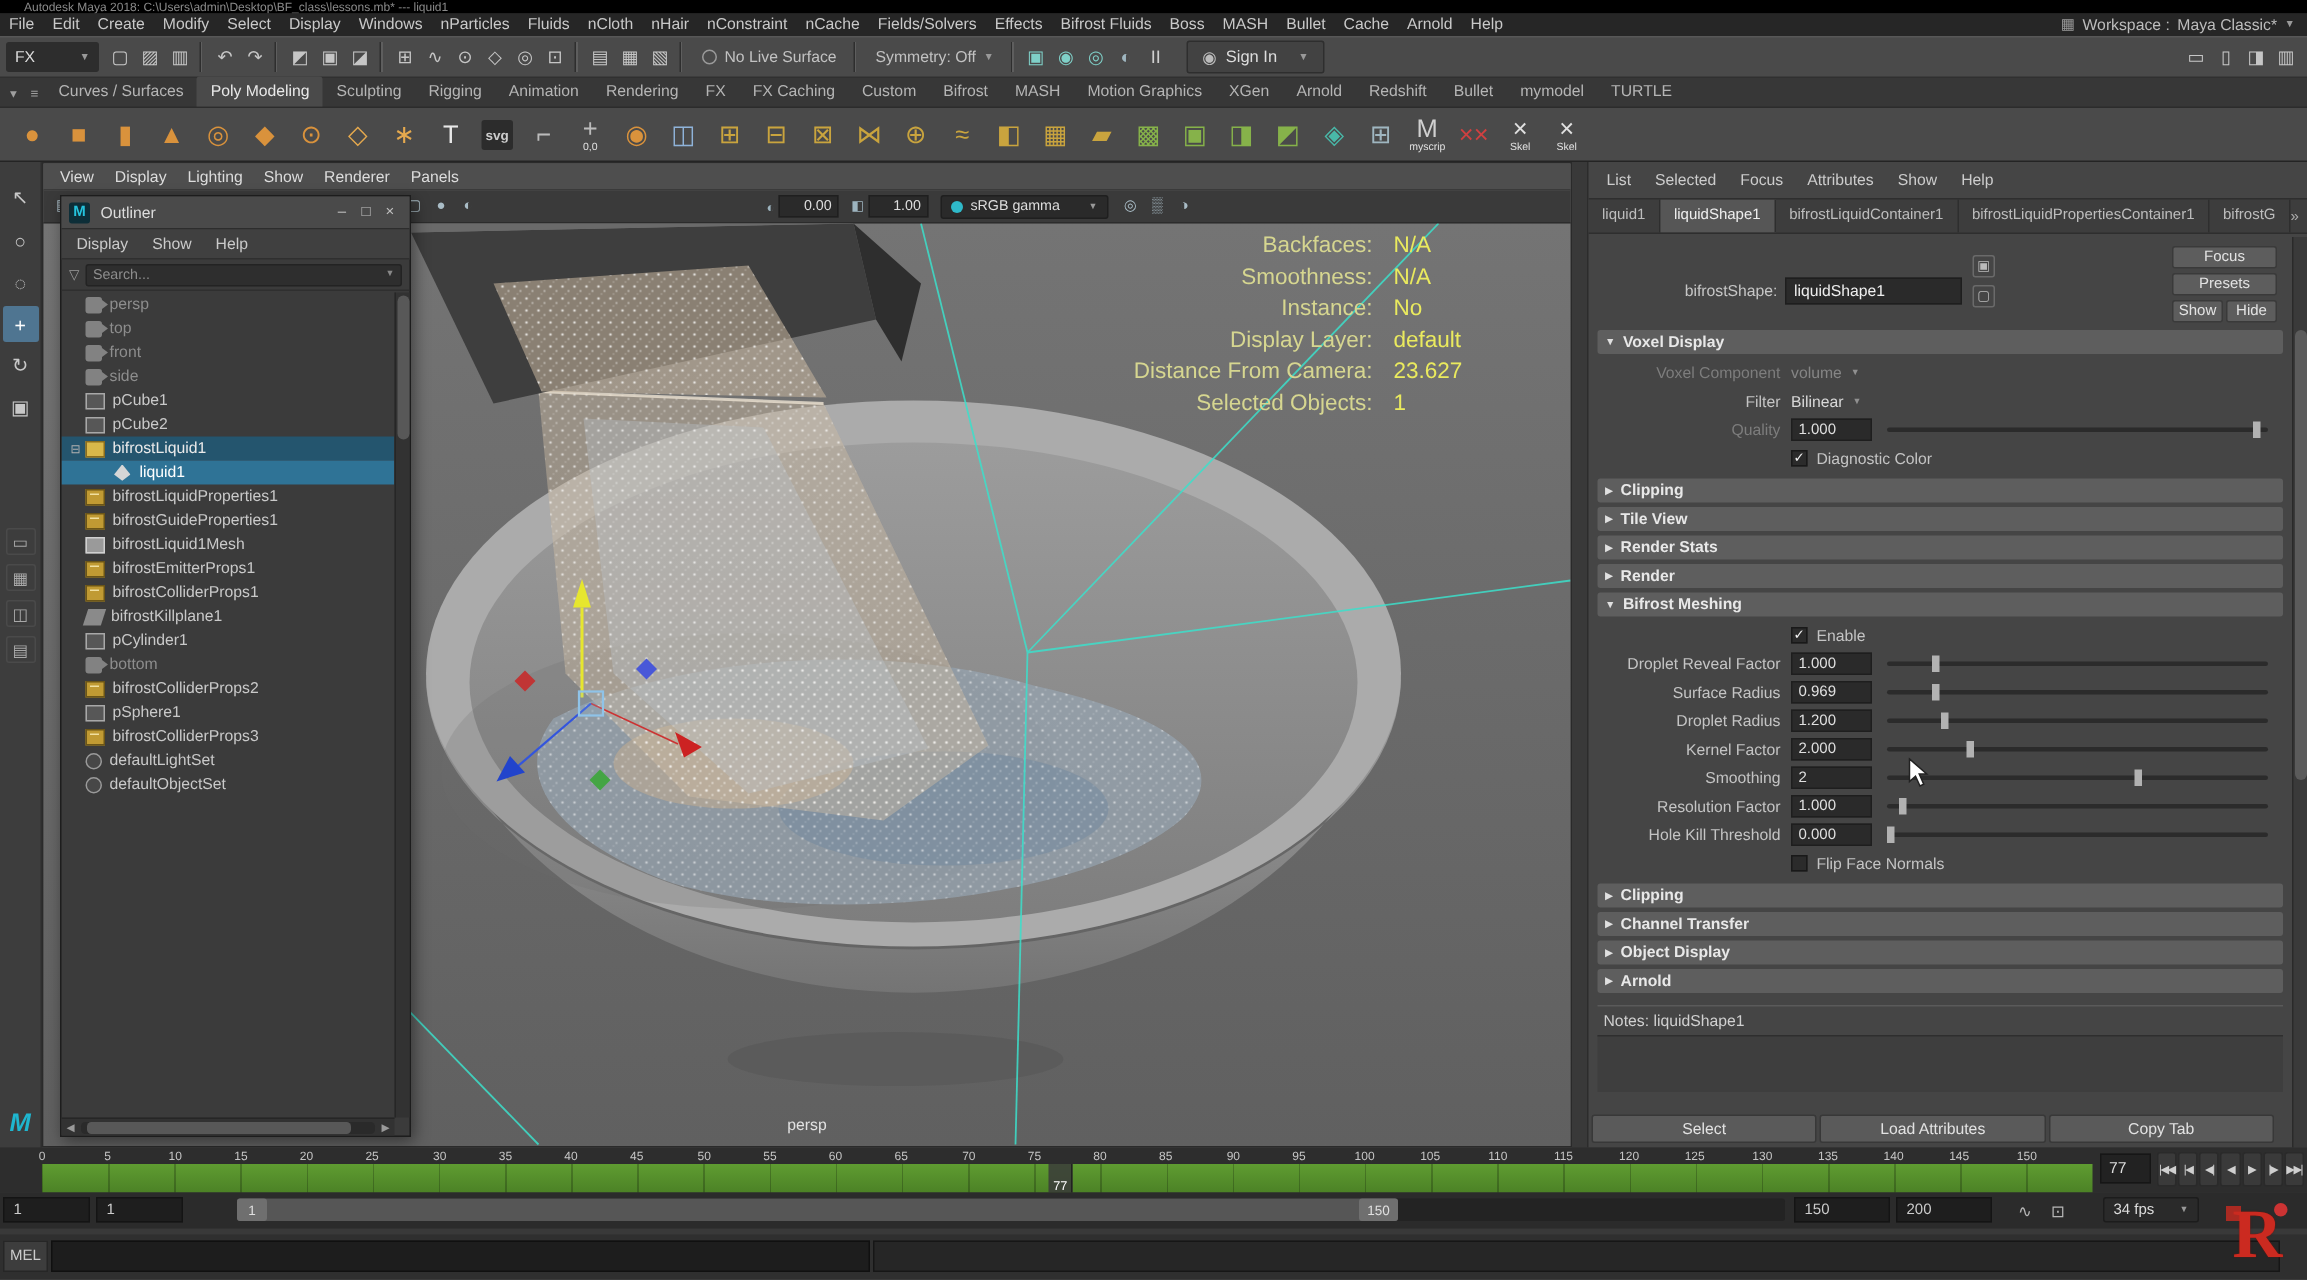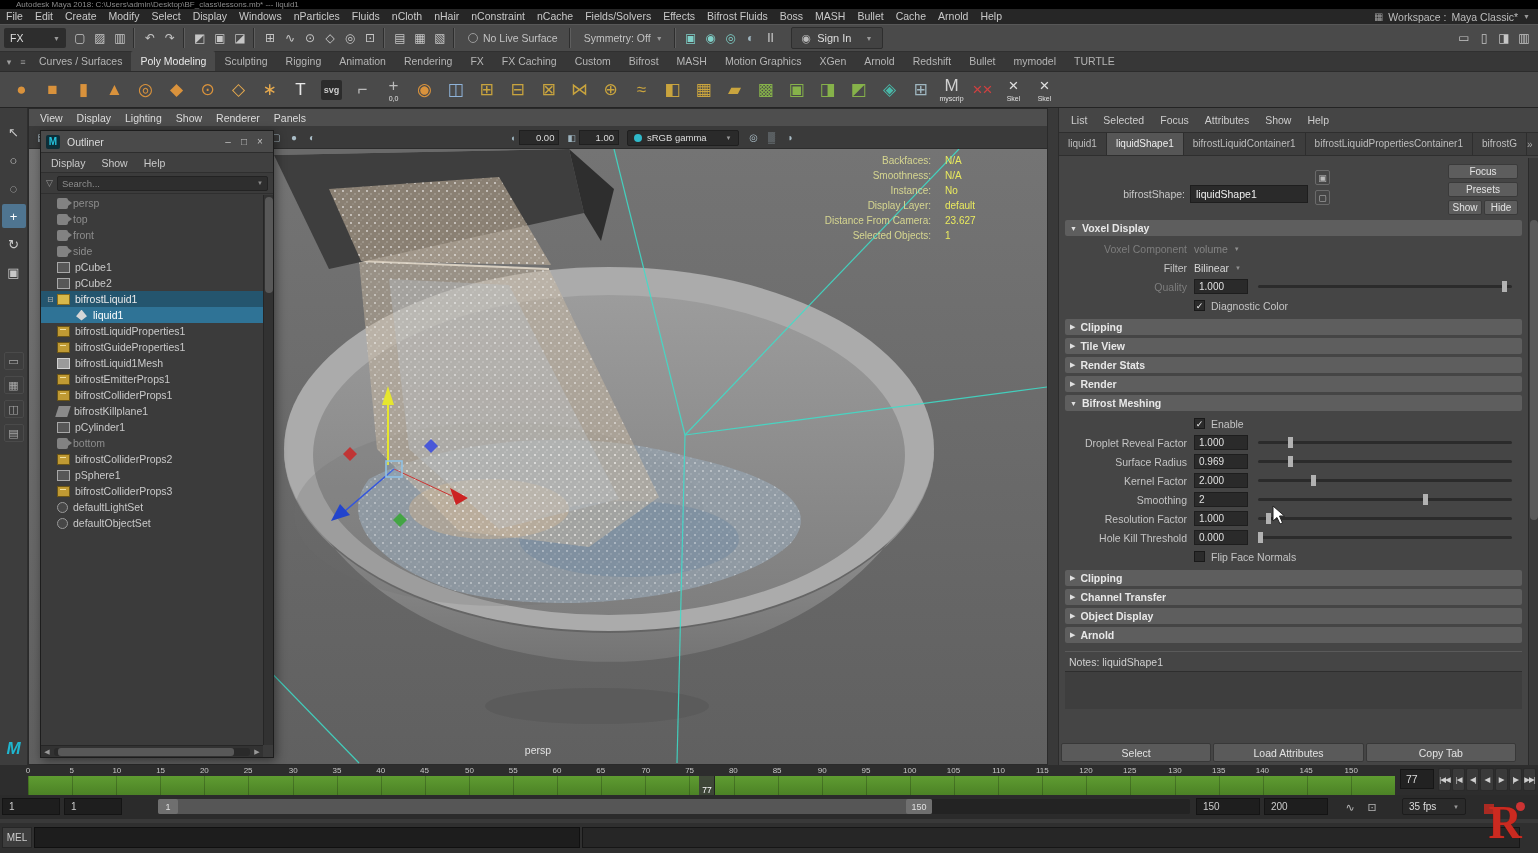--- a/index.html
+++ b/index.html
@@ -76,22 +76,22 @@
   #vp-spacer{width:190px;}
   .vp-field{display:flex;align-items:center;gap:3px;margin-right:8px;}
   .vp-field .fico{font-size:9px;color:#9db4bf;}
   .vp-field .val{width:40px;height:15px;background:#2a2a2a;border:1px solid #1f1f1f;font-size:9.5px;color:#ddd;
                  display:flex;align-items:center;justify-content:flex-end;padding:0 4px;}
   #colorspace{height:16px;background:#2a2a2a;border:1px solid #1f1f1f;border-radius:2px;display:flex;align-items:center;
               gap:5px;padding:0 6px;font-size:9.5px;color:#ddd;}
   #colorspace .dot{width:8px;height:8px;border-radius:50%;background:#2fb9c9;}
   #colorspace .chev{font-size:6px;color:#999;margin-left:14px;}
   #scene{position:absolute;top:40px;left:0;width:1018px;height:615px;}
-  #vp-hud{position:absolute;top:46px;right:56px;display:grid;grid-template-columns:auto auto;column-gap:14px;row-gap:4px;
-          font-size:10px;pointer-events:none;}
+  #vp-hud{position:absolute;top:46px;right:72px;display:grid;grid-template-columns:auto auto;column-gap:14px;row-gap:4px;
+          font-size:15px;pointer-events:none;}
   #vp-hud .hl{color:#d6d690;text-align:right;}
   #vp-hud .hv{color:#eaea5e;text-align:left;min-width:46px;}
   #persp-label{position:absolute;bottom:8px;left:50%;transform:translateX(-50%);font-size:10.5px;color:#e2e2e2;}
 
   
   #outliner{position:absolute;left:40px;top:22px;width:234px;height:628px;background:#3b3b3b;border:1px solid #1d1d1d;
             box-shadow:2px 3px 10px rgba(0,0,0,.45);}
   #ol-titlebar{height:22px;background:#4a4a4a;display:flex;align-items:center;padding:0 5px;border-bottom:1px solid #2d2d2d;}
   #ol-mlogo{width:14px;height:14px;background:#0d2e38;color:#25c3dd;font-size:10px;font-weight:bold;display:flex;
             align-items:center;justify-content:center;border-radius:2px;}
@@ -982,20 +982,27 @@
             </div>
 
             <div class="ae-row">
               <span class="ae-label">Surface Radius</span>
               <span class="ae-num">0.969</span>
               <span class="ae-slider">
                 <span class="handle" style="--pos: 12%;"></span>
               </span>
             </div>
 
+            <div class="ae-row">
+              <span class="ae-label">Droplet Radius</span>
+              <span class="ae-num">1.200</span>
+              <span class="ae-slider">
+                <span class="handle" style="--pos: 14%;"></span>
+              </span>
+            </div>
 
             <div class="ae-row">
               <span class="ae-label">Kernel Factor</span>
               <span class="ae-num">2.000</span>
               <span class="ae-slider">
                 <span class="handle" style="--pos: 21%;"></span>
               </span>
             </div>
 
             <div class="ae-row">
@@ -1126,21 +1133,21 @@
       <div id="rs-inner" style="--w: 75%;">
         <span class="rs-handle" style="left:0;width:20px;">1</span>
         <span class="rs-handle" style="right:0;width:26px;">150</span>
       </div>
     </div>
     <div class="rs-field" style="left:1196px;width:64px;">150</div>
     <div class="rs-field" style="left:1264px;width:64px;">200</div>
     <span class="rs-ico" style="left:1342px;">∿</span>
     <span class="rs-ico" style="left:1364px;">⊡</span>
     <div id="rs-fps">
-      <span>35 fps</span>
+      <span>34 fps</span>
       <span class="chev">▼</span>
     </div>
     <span id="rec-dot"></span>
   </div>
 
   <div id="melbar">
     <div id="mel-label">MEL</div>
     <div id="mel-input"></div>
     <div id="mel-result"></div>
   </div>

